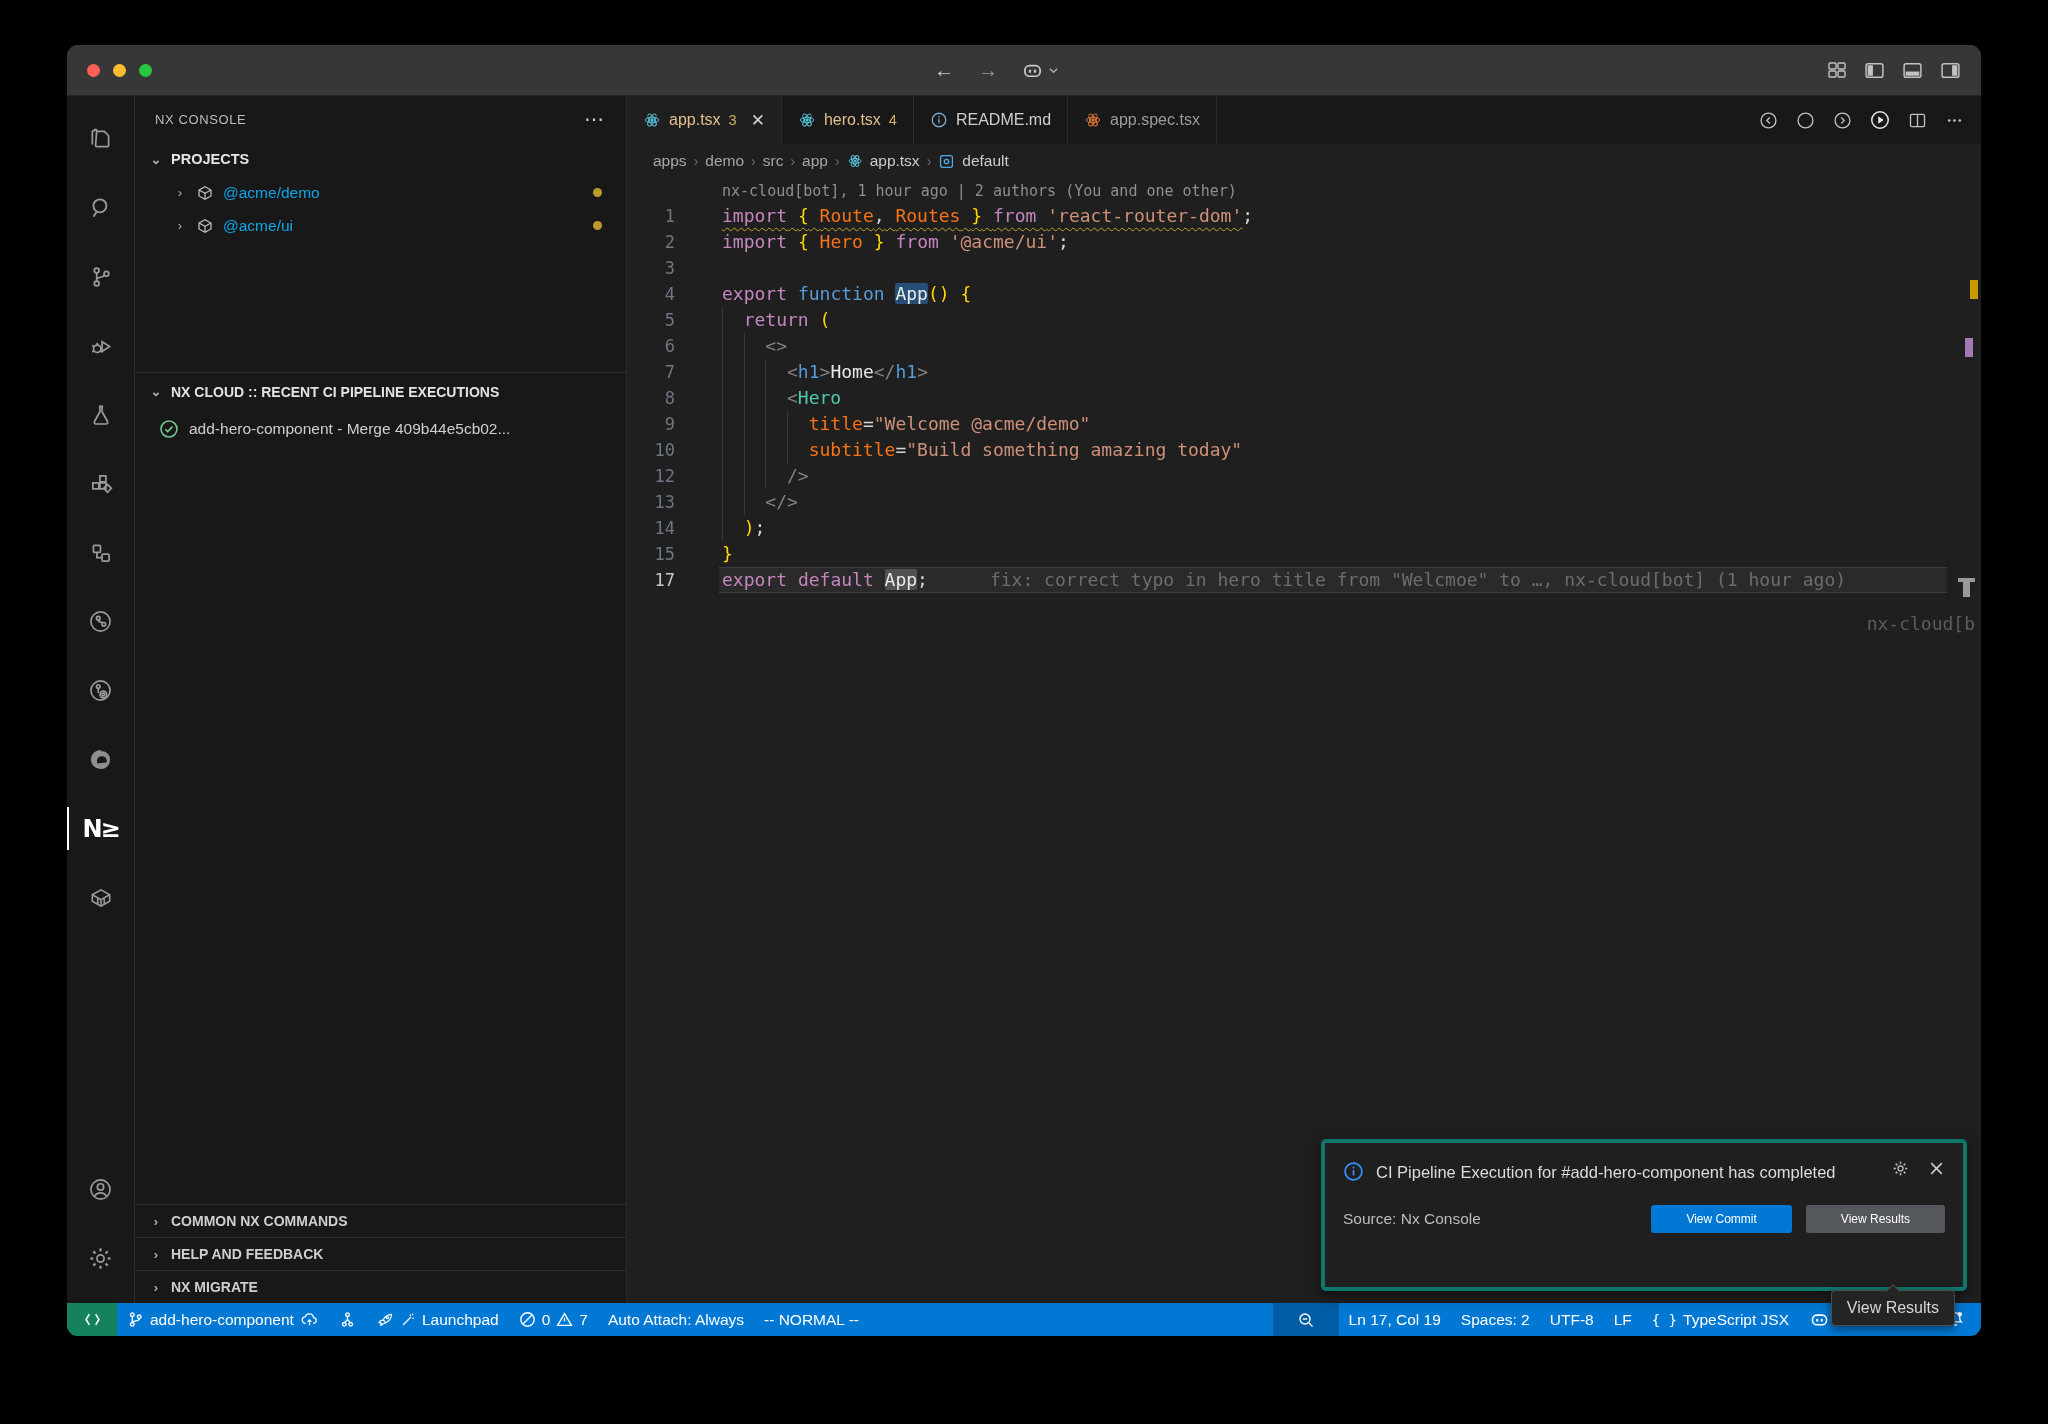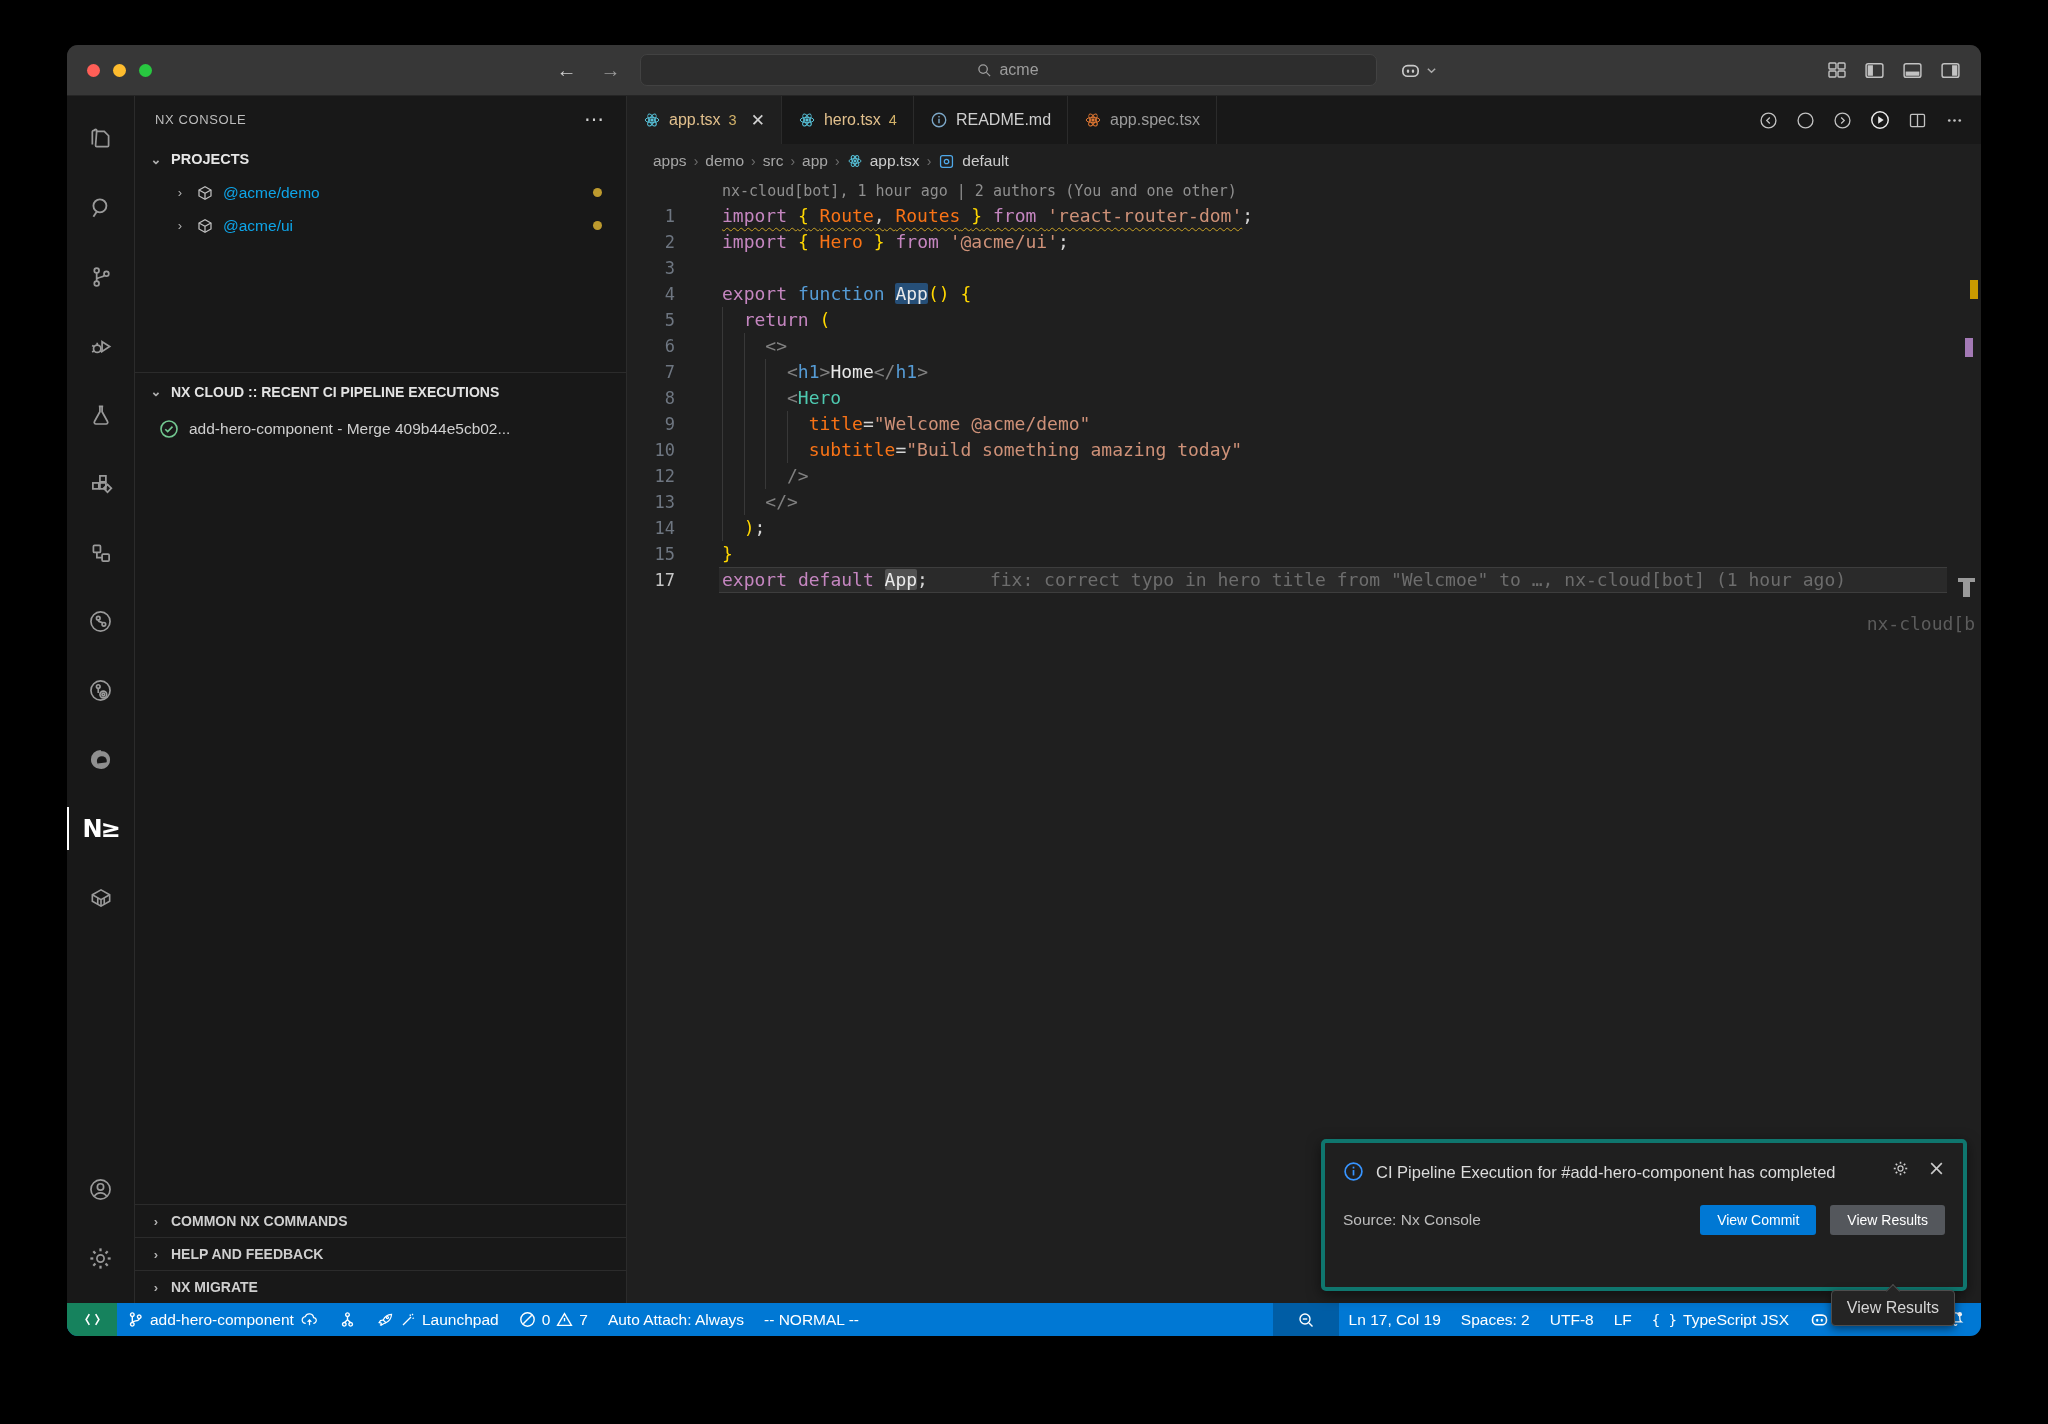--- a/index.html
+++ b/index.html
@@ -73,21 +73,21 @@
   .bulbwrap svg{position:absolute;left:-2px;top:3px;}
   .ruler-mark{position:absolute;}
   
   .toast{position:absolute;right:14px;top:1094px;width:646px;height:152px;background:#1f1f1f;border:4px solid #0f766e;border-radius:5px;box-shadow:0 4px 14px rgba(0,0,0,.5);z-index:40;padding:16px 18px 14px 18px;box-sizing:border-box;color:#dcdcdc;}
   .toast .row1{display:flex;align-items:flex-start;gap:12px;}
   .toast .msg{font-size:16.5px;line-height:26px;width:470px;}
   .toast .t-acts{margin-left:auto;display:flex;gap:18px;color:#cccccc;}
   .toast .row2{display:flex;align-items:center;margin-top:20px;}
   .toast .src{font-size:15.5px;color:#bdbdbd;}
   .toast .btns{margin-left:auto;display:flex;gap:14px;}
-  .btn{font-size:14px;padding:7px 17px;border-radius:3px;color:#fff;}
+  .btn{font-size:12px;padding:7px 35px;border-radius:3px;color:#fff;}
   .btn.primary{background:#0078d4;}
   .btn.secondary{background:#54575c;}
   .tooltip{position:absolute;right:26px;top:1245px;z-index:60;background:#242424;border:1px solid #4d4d4d;border-radius:4px;padding:8px 15px;font-size:16px;color:#d6d6d6;box-shadow:0 3px 10px rgba(0,0,0,.5);}
   .tooltip::before{content:'';position:absolute;top:-5px;left:50%;margin-left:-5px;width:9px;height:9px;background:#242424;border-left:1px solid #4d4d4d;border-top:1px solid #4d4d4d;transform:rotate(45deg);}
   
   .statusbar{height:33px;background:#0078d4;display:flex;align-items:center;color:#fff;font-size:15.5px;flex:0 0 auto;position:relative;z-index:30;}
   .sb-remote{background:#16825d;width:50px;height:100%;display:flex;align-items:center;justify-content:center;flex:0 0 auto;}
   .sb-item{display:flex;align-items:center;gap:6px;padding:0 10px;height:100%;white-space:nowrap;}
   .sb-zoom{background:rgba(0,0,0,.22);width:46px;justify-content:center;}
   .sb-right{margin-left:auto;display:flex;height:100%;align-items:center;padding-right:6px;}
@@ -101,29 +101,20 @@
 
     <div class="titlebar">
       <div class="traffic">
         <span class="tl" style="background:#ff5f57"></span>
         <span class="tl" style="background:#febc2e"></span>
         <span class="tl" style="background:#28c840"></span>
       </div>
       <div class="navarrows">
         <span class="arr">←</span>
         <span class="arr fwd">→</span>
-      </div>
-      <div class="searchbox">
-        <span class="icn">
-          <svg width="15" height="15" viewBox="0 0 16 16">
-              <circle cx="6.5" cy="6.5" r="4.5" fill="none" stroke="#9d9d9d" stroke-width="1.4"></circle>
-              <line x1="10" y1="10" x2="14" y2="14" stroke="#9d9d9d" stroke-width="1.4"></line>
-            </svg>
-        </span>
-        <span>acme</span>
       </div>
       <div class="tb-copilot">
         <span class="icn">
           <svg width="23" height="23" viewBox="0 0 24 24">
               <rect x="4" y="7" width="16" height="11" rx="5" fill="none" stroke="#c8c8c8" stroke-width="1.8"></rect>
               <rect x="8.2" y="11" width="2.4" height="3.6" rx="1.2" fill="#c8c8c8"></rect>
               <rect x="13.4" y="11" width="2.4" height="3.6" rx="1.2" fill="#c8c8c8"></rect>
             </svg>
         </span>
         <span class="icn">

